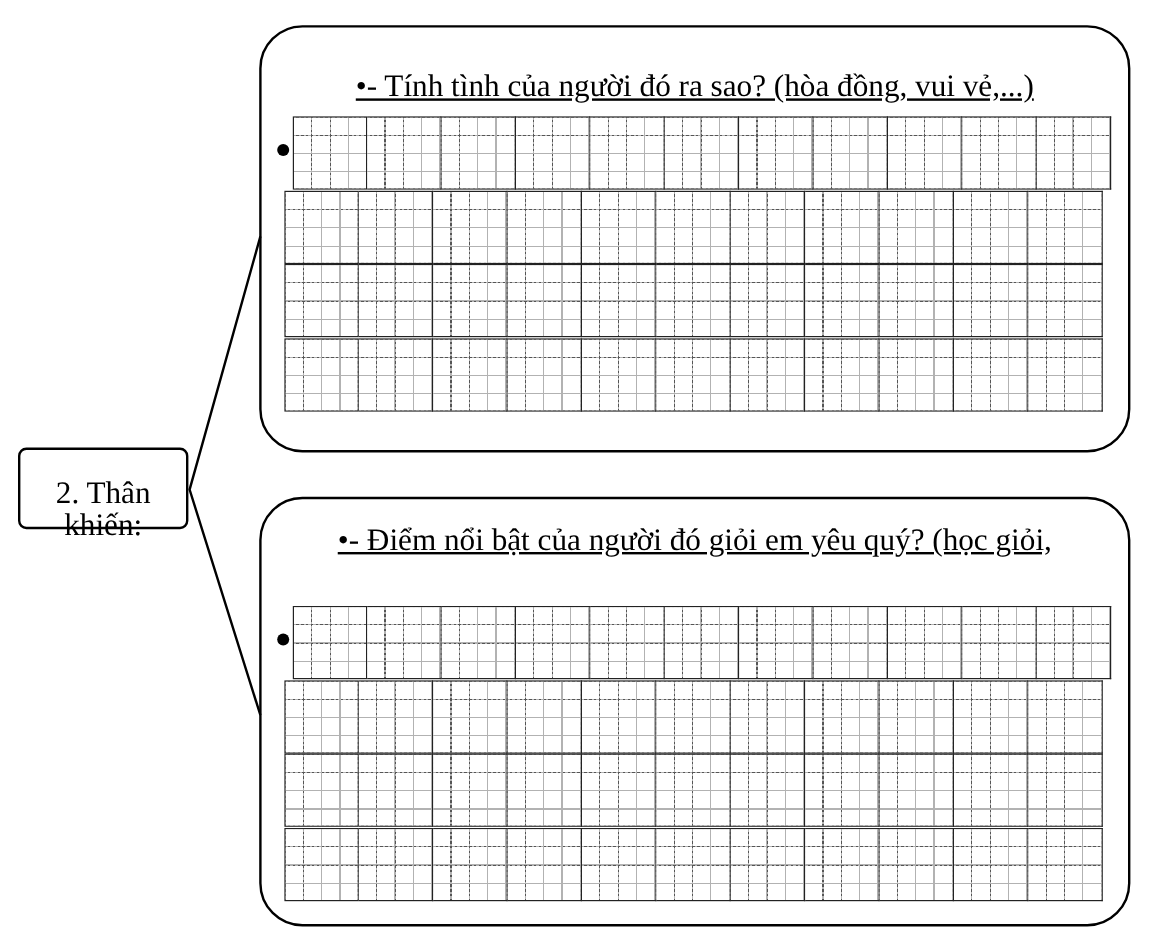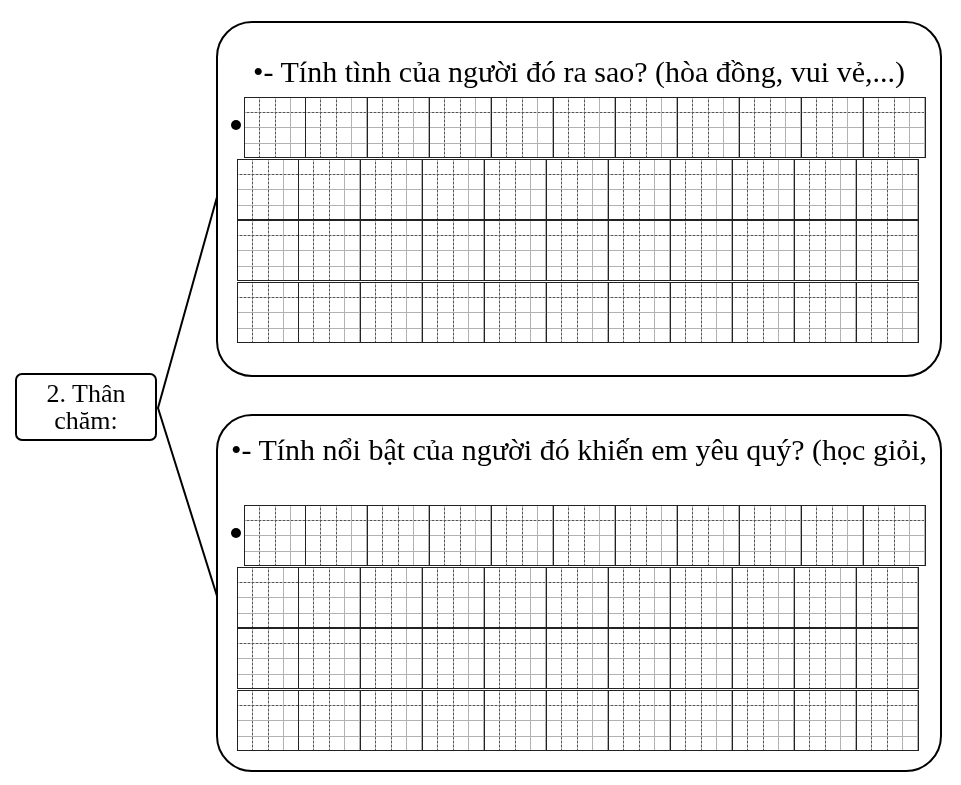--- a/index.html
+++ b/index.html
@@ -1,22 +1,22 @@
 <!DOCTYPE html>
 <html><head>
 <meta charset="utf-8">
 <style>
   html, body { margin:0; padding:0; background:#fff; }
   body { width:961px; height:785px; position:relative; overflow:hidden;
          font-family:"Liberation Serif", "DejaVu Serif", serif; color:#000; }
   .label-box { position:absolute; left:15px; top:373px; width:142px; height:68px;
                border:2px solid #000; border-radius:7px; box-sizing:border-box;
-               text-align:center; font-size:26px; line-height:27px; padding-top:5px; }
+               text-align:center; font-size:26px; line-height:27px; padding-top:22px; }
   .panel { position:absolute; border:2.5px solid #000; border-radius:36px; box-sizing:border-box; }
-  .panel-title { position:absolute; left:0; right:0; text-align:center; font-size:30px; line-height:30px; }
+  .panel-title { position:absolute; left:0; right:0; text-align:center; font-size:26px; line-height:30px;text-decoration:underline; }
   .grid-row { position:absolute; height:61px; display:flex; }
   .cell { width:62px; height:61px; box-sizing:border-box; border:1.5px solid #222; margin-right:0;
           background-image:
             repeating-linear-gradient(to right, transparent 0, transparent 14.3px, #555 14.3px, #555 15.3px),
             repeating-linear-gradient(to bottom, transparent 0, transparent 14.2px, #555 14.2px, #555 15.2px);
           background-size: 100% 100%;
           position:relative; }
   .cell::after { content:""; position:absolute; inset:0;
           background-image:
             repeating-linear-gradient(to right, #fff 0 2px, transparent 2px 4px),
@@ -27,21 +27,21 @@
 </style>
 </head>
 <body>
 
 <svg class="connectors" width="961" height="785">
   <polyline points="217,197 158,408 217,596" fill="none" stroke="#000" stroke-width="2"></polyline>
 </svg>
 
 <div class="label-box">
   <div>2. Thân</div>
-  <div>chăm:</div>
+  <div>khiến:</div>
 </div>
 
 <div class="panel" style="left:216px; top:21px; width:726px; height:356px;">
   <div class="panel-title" style="top:34px;">
     <span>•- Tính tình của người đó ra sao? (hòa đồng, vui vẻ,...)</span>
   </div>
 </div>
 <div class="row-bullet" style="left:231px; top:120px;"></div>
 <div class="grid-row" style="left:244px; top:97px;">
     <div class="cell"></div>
@@ -91,21 +91,21 @@
     <div class="cell"></div>
     <div class="cell"></div>
     <div class="cell"></div>
     <div class="cell"></div>
     <div class="cell"></div>
     <div class="cell"></div>
   </div>
 
 <div class="panel" style="left:216px; top:414px; width:726px; height:358px;">
   <div class="panel-title" style="top:19px;">
-    <div>•- Tính nổi bật của người đó khiến em yêu quý? (học giỏi,</div>
+    <div>•- Điểm nổi bật của người đó giỏi em yêu quý? (học giỏi,</div>
   </div>
 </div>
 <div class="row-bullet" style="left:231px; top:528px;"></div>
 <div class="grid-row" style="left:244px; top:505px;">
     <div class="cell"></div>
     <div class="cell"></div>
     <div class="cell"></div>
     <div class="cell"></div>
     <div class="cell"></div>
     <div class="cell"></div>

